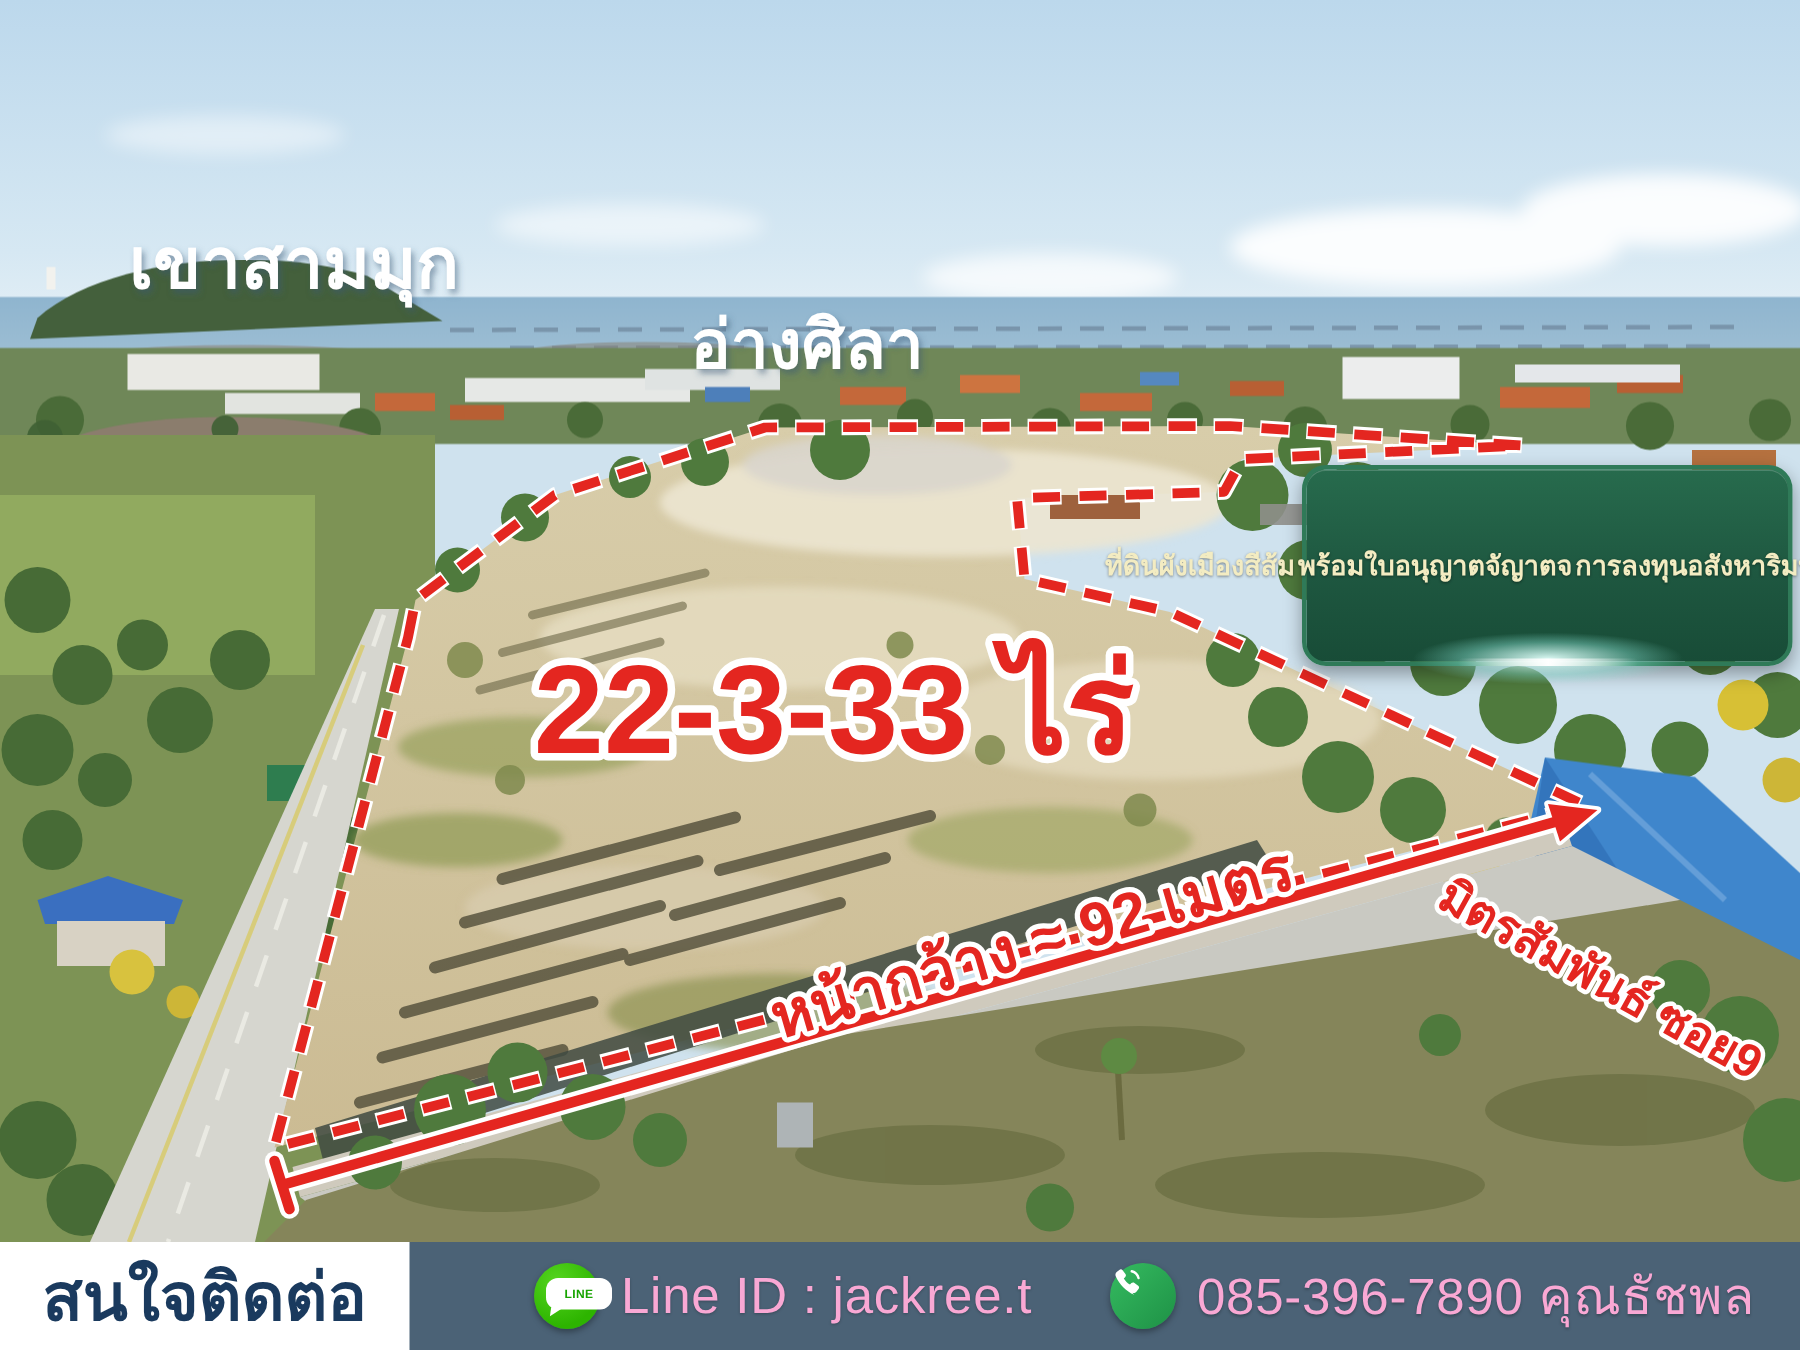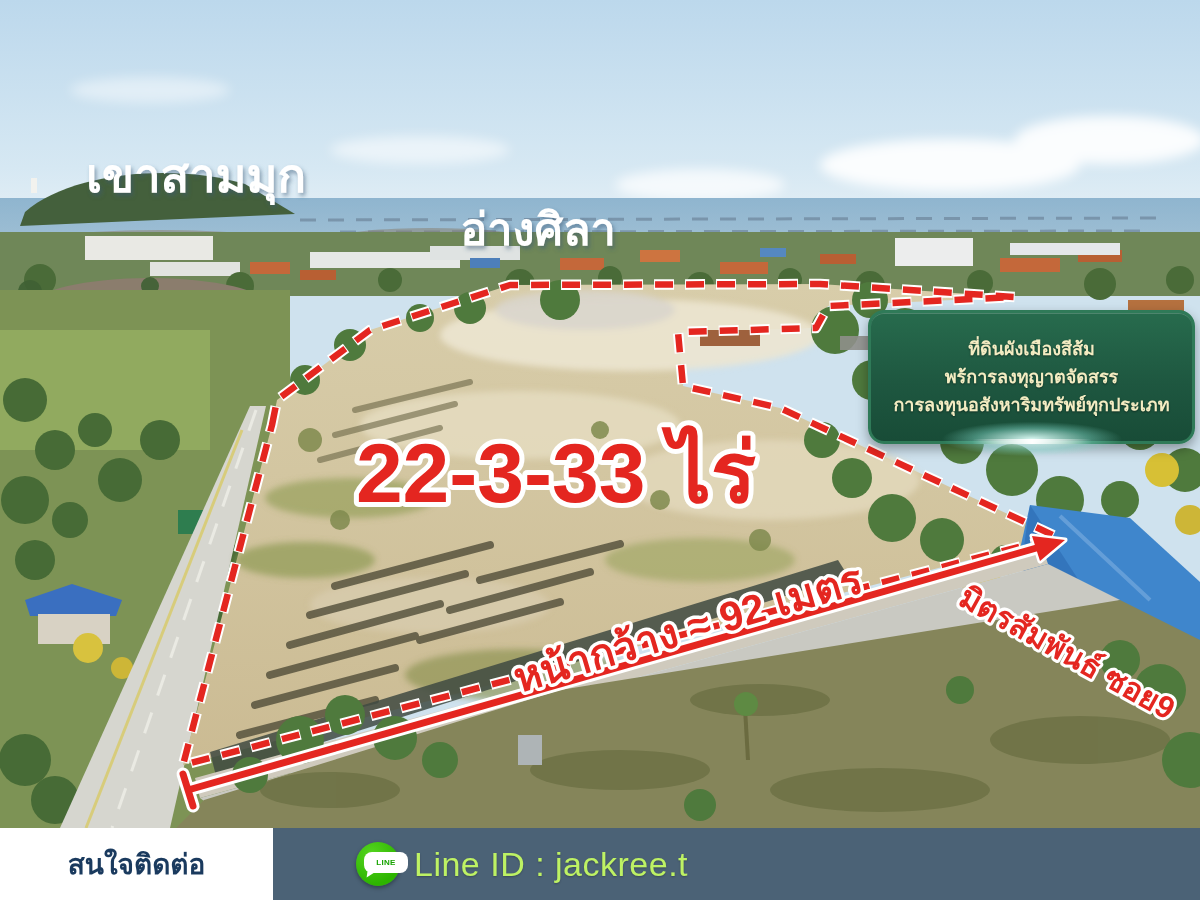--- a/index.html
+++ b/index.html
@@ -9,21 +9,21 @@
     background:#cfe2ee;
   }
   .stage svg{position:absolute;left:0;top:0;display:block;}
   
   .info-box{
     position:absolute;left:868px;top:310px;width:327px;height:134px;
     box-sizing:border-box;border-radius:16px;
     background:linear-gradient(180deg,#276b4d 0%,#1e5740 55%,#184c37 100%);
     border:3px solid #2f7a58;
     box-shadow:0 5px 12px rgba(0,0,0,.35), inset 0 1px 0 rgba(255,255,255,.18);
-    display:flex;flex-direction:column;justify-content:center;align-items:center;
+    display:flex;flex-direction:row;justify-content:center;align-items:center;
     gap:2px;z-index:6;
   }
   .info-line{
     color:#f3ecc2;font-size:18px;font-weight:bold;line-height:1.45;
     white-space:nowrap;text-align:center;
     text-shadow:0 1px 2px rgba(0,0,0,.45);
   }
   .flare{
     position:absolute;left:50%;bottom:-22px;width:250px;height:48px;
     transform:translateX(-50%);pointer-events:none;
@@ -37,25 +37,25 @@
   
   .bottom-bar{
     position:absolute;left:0;top:828px;width:1200px;height:72px;
     background:linear-gradient(180deg,#52embedded 0%,#4b6276 100%);
     background:#4b6276;z-index:8;display:flex;
   }
   .bar-white{
     width:273px;height:100%;background:#ffffff;flex:0 0 auto;
     display:flex;align-items:center;justify-content:center;
   }
-  .bar-heading{color:#1a3a5e;font-size:28px;font-weight:bold;}
+  .bar-heading{color:#1a3a5e;font-size:44px;font-weight:bold;}
   .bar-group{position:absolute;top:0;height:72px;display:flex;align-items:center;gap:14px;}
   .bar-group.line-group{left:356px;}
   .bar-group.phone-group{left:740px;}
-  .bar-text{color:#bef264;font-size:34px;font-weight:500;letter-spacing:.5px;text-shadow:0 1px 2px rgba(0,0,0,.25);}
+  .bar-text{color:#f9a8d4;font-size:34px;font-weight:500;letter-spacing:.5px;text-shadow:0 1px 2px rgba(0,0,0,.25);}
   .line-badge{
     width:44px;height:44px;border-radius:50%;position:relative;flex:0 0 auto;
     background:radial-gradient(circle at 35% 28%,#55d51f,#2db400 70%);
     box-shadow:0 2px 4px rgba(0,0,0,.35);
   }
   .line-bubble{
     position:absolute;left:8px;top:10px;width:44px;height:21px;background:#fff;border-radius:8px;
     display:flex;align-items:center;justify-content:center;
   }
   .line-bubble::after{
@@ -344,35 +344,44 @@
       <text x="196" y="192" font-size="47" fill="#ffffff" filter="url(#txtShadow)">เขาสามมุก</text>
       <text x="538" y="245" font-size="45" fill="#ffffff" filter="url(#txtShadow)">อ่างศิลา</text>
       <text x="556" y="502" font-size="84" fill="#e42620" stroke="#ffffff" stroke-width="10" paint-order="stroke" stroke-linejoin="round">22-3-33 ไร่</text>
       <text transform="translate(692,642) rotate(-16.3)" font-size="41" fill="#e42620" stroke="#ffffff" stroke-width="7" paint-order="stroke" stroke-linejoin="round">หน้ากว้าง ≈ 92 เมตร</text>
       <text transform="translate(1062,662) rotate(29)" font-size="31" fill="#e42620" stroke="#ffffff" stroke-width="6" paint-order="stroke" stroke-linejoin="round">มิตรสัมพันธ์ ซอย9</text>
     </g>
   </svg>
 
   <div class="info-box">
     <div class="info-line">ที่ดินผังเมืองสีส้ม</div>
-    <div class="info-line">พร้การลงทุญาตจัดสรร</div>
+    <div class="info-line">พร้อมใบอนุญาตจัญาตจ</div>
     <div class="info-line">การลงทุนอสังหาริมทรัพย์ทุกประเภท</div>
     <div class="flare"></div>
     <div class="flare-core"></div>
   </div>
 
   <div class="bottom-bar">
     <div class="bar-white">
       <span class="bar-heading">สนใจติดต่อ</span>
     </div>
 
     <div class="bar-group line-group">
       <span class="line-badge">
         <span class="line-bubble">
           <span class="line-word">LINE</span>
         </span>
       </span>
       <span class="bar-text">Line ID : jackree.t</span>
     </div>
 
+    <div class="bar-group phone-group">
+      <span class="phone-badge">
+        <svg width="24" height="24" viewBox="0 0 24 24">
+          <path fill="#ffffff" d="M16.2 21.2c-2.8-1.2-5.3-3-7.4-5.1S5 11.6 3.8 8.8c-.4-1-.1-2.1.7-2.8l1.7-1.4c.7-.6 1.7-.5 2.2.2l1.9 2.5c.5.6.4 1.5-.1 2l-1 1c1 1.7 2.4 3.1 4.1 4.1l1-1c.5-.5 1.4-.6 2-.1l2.5 1.9c.7.5.8 1.5.2 2.2l-1.4 1.7c-.7.8-1.8 1.1-2.8.7z"></path>
+          <path fill="none" stroke="#ffffff" stroke-width="1.6" stroke-linecap="round" d="M14.5 5.5c2.3.6 3.9 2.2 4.5 4.5"></path>
+        </svg>
+      </span>
+      <span class="bar-text">085-396-7890 คุณธัชพล</span>
+    </div>
   </div>
 
 </div>
 
 </body></html>

